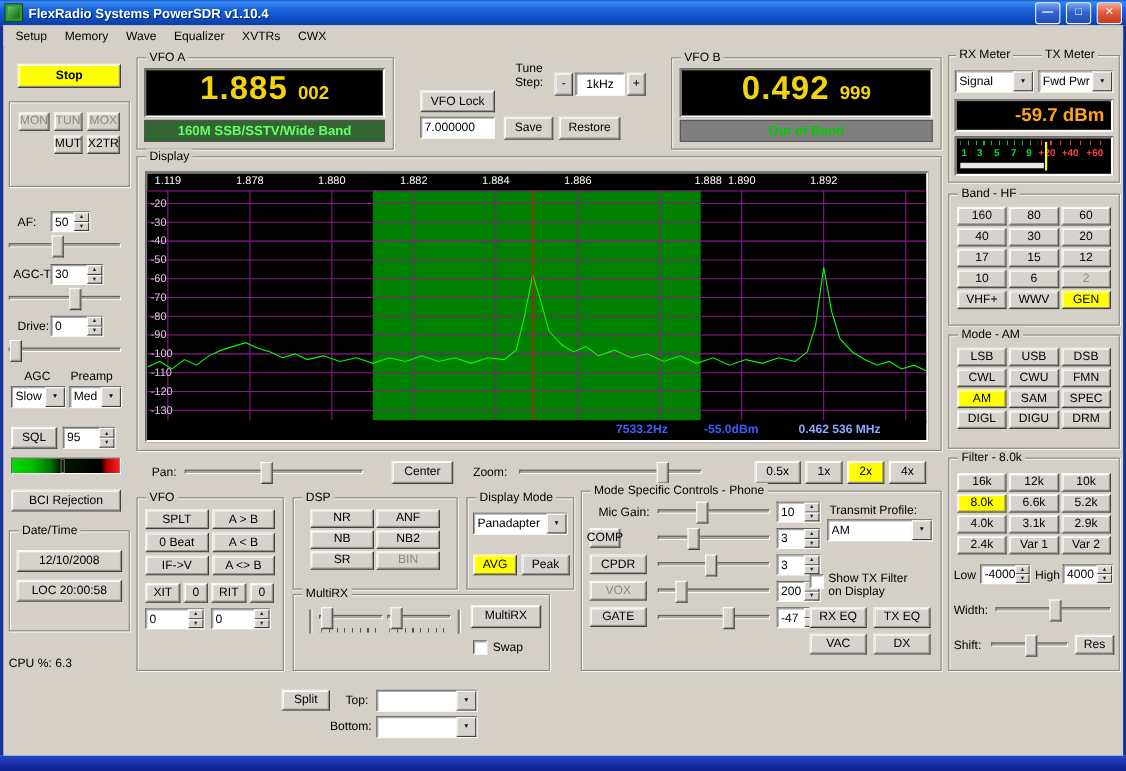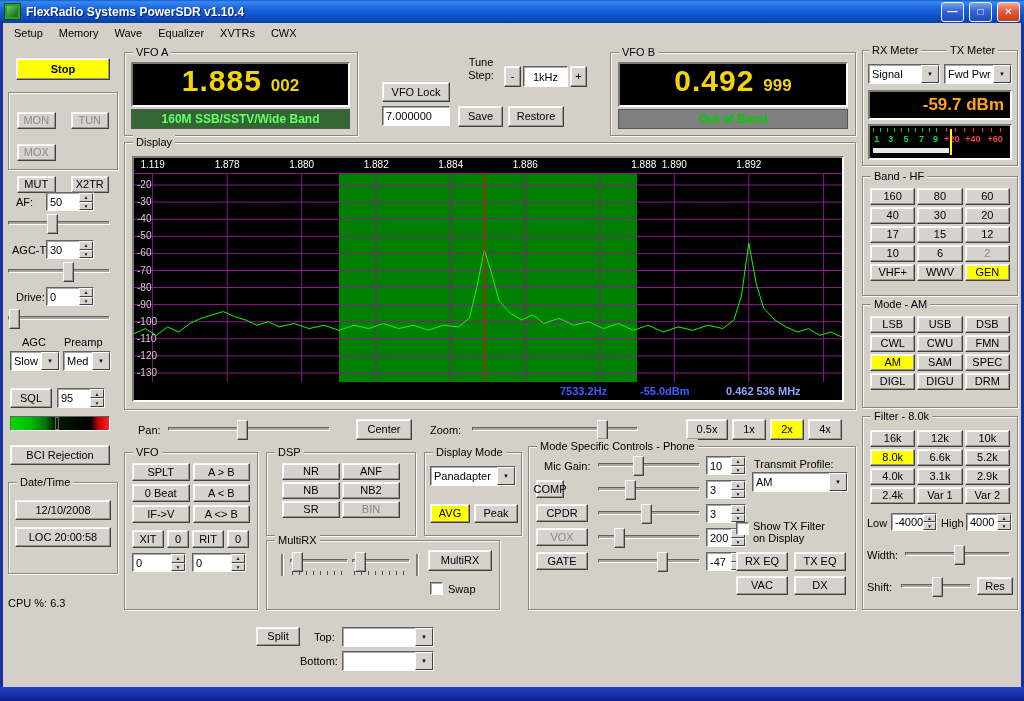--- a/index.html
+++ b/index.html
@@ -104,31 +104,31 @@
       <div class="menu-item">Memory</div>
       <div class="menu-item">Wave</div>
       <div class="menu-item">Equalizer</div>
       <div class="menu-item">XVTRs</div>
       <div class="menu-item">CWX</div>
     </div>
 
   <div class="btn abs active" style="left:16px;top:58px;width:94px;height:22px;font-weight:bold">Stop</div>
 
   <div class="gb" style="left:8px;top:92px;width:110px;height:78px"></div>
-  <div class="grid abs" style="left:17px;top:112px;width:92px;grid-template-columns:1fr 1fr;grid-auto-rows:17px;gap:15px">
+  <div class="grid abs" style="left:17px;top:102px;width:92px;grid-template-columns:1fr 1fr 1fr;grid-auto-rows:17px;gap:4px">
       <div class="btn disabled">MON</div>
       <div class="btn disabled">TUN</div>
       <div class="btn disabled">MOX</div>
       <div class="btn hidden"></div>
       <div class="btn">MUT</div>
       <div class="btn">X2TR</div>
     </div>
 
   <div class="lbl" style="left:16px;top:196px">AF:</div>
-  <div class="spin" style="left:46px;top:192px;width:48px;height:19px">
+  <div class="spin" style="left:46px;top:192px;width:36px;height:19px">
     <div class="spin-val">50</div>
     <div class="ud">
         <div>▲</div>
         <div>▼</div>
       </div>
   </div>
   <div class="slider" style="left:8px;top:214px;width:102px">
     <div class="track"></div>
     <div class="thumb" style="left:42%"></div>
   </div>

